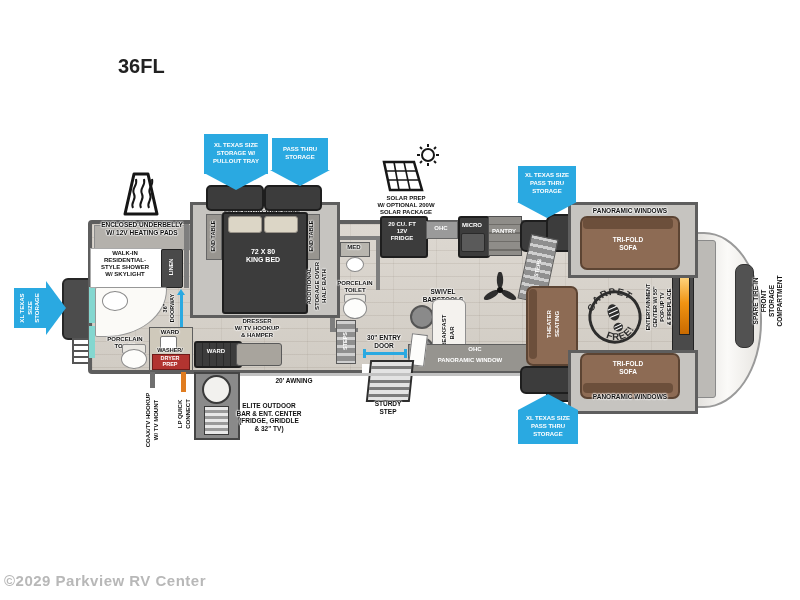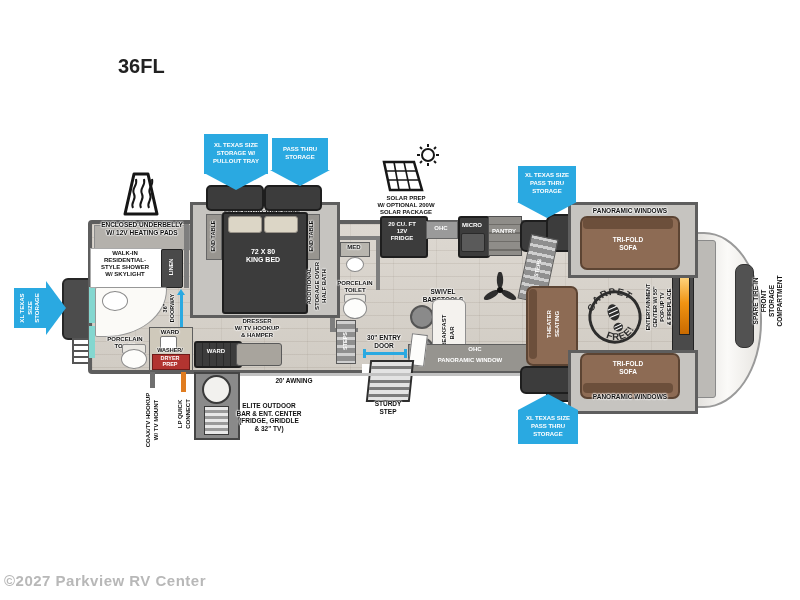--- a/index.html
+++ b/index.html
@@ -37,21 +37,21 @@
   .seatline{position:absolute;background:#6c4f3b;}
   .toilet{position:absolute;background:#fdfdfb;border:1.5px solid #8a8a8a;border-radius:50%;}
   .tank{position:absolute;background:#e9e7e2;border:1.5px solid #8a8a8a;border-radius:2px;}
 </style>
 </head>
 <body>
 
 <div class="stage">
 
   <div class="abs" style="left:118px;top:55px;font-size:20px;font-weight:600;color:#222;">36FL</div>
-  <div class="abs" style="left:4px;top:572px;font-size:15px;font-weight:bold;color:#b8b8b8;letter-spacing:.5px;">©2027 Parkview RV Center</div>
+  <div class="abs" style="left:4px;top:572px;font-size:15px;font-weight:bold;color:#b8b8b8;letter-spacing:.5px;">©2029 Parkview RV Center</div>
 
   <div class="abs" style="left:62px;top:278px;width:30px;height:58px;background:#4c4c4c;border:2px solid #262626;border-radius:6px 0 0 6px;"></div>
   <div class="abs" style="left:72px;top:338px;width:16px;height:26px;border-left:2.5px solid #555;border-right:2.5px solid #555;
               background:repeating-linear-gradient(180deg,#555 0 2px,rgba(0,0,0,0) 2px 6px);"></div>
 
   <div class="callout right" style="left:14px;top:288px;width:32px;height:40px;">
     <span class="v wt" style="left:16px;top:20px;position:absolute;">XL TEXAS SIZE
 STORAGE</span>
   </div>
 

